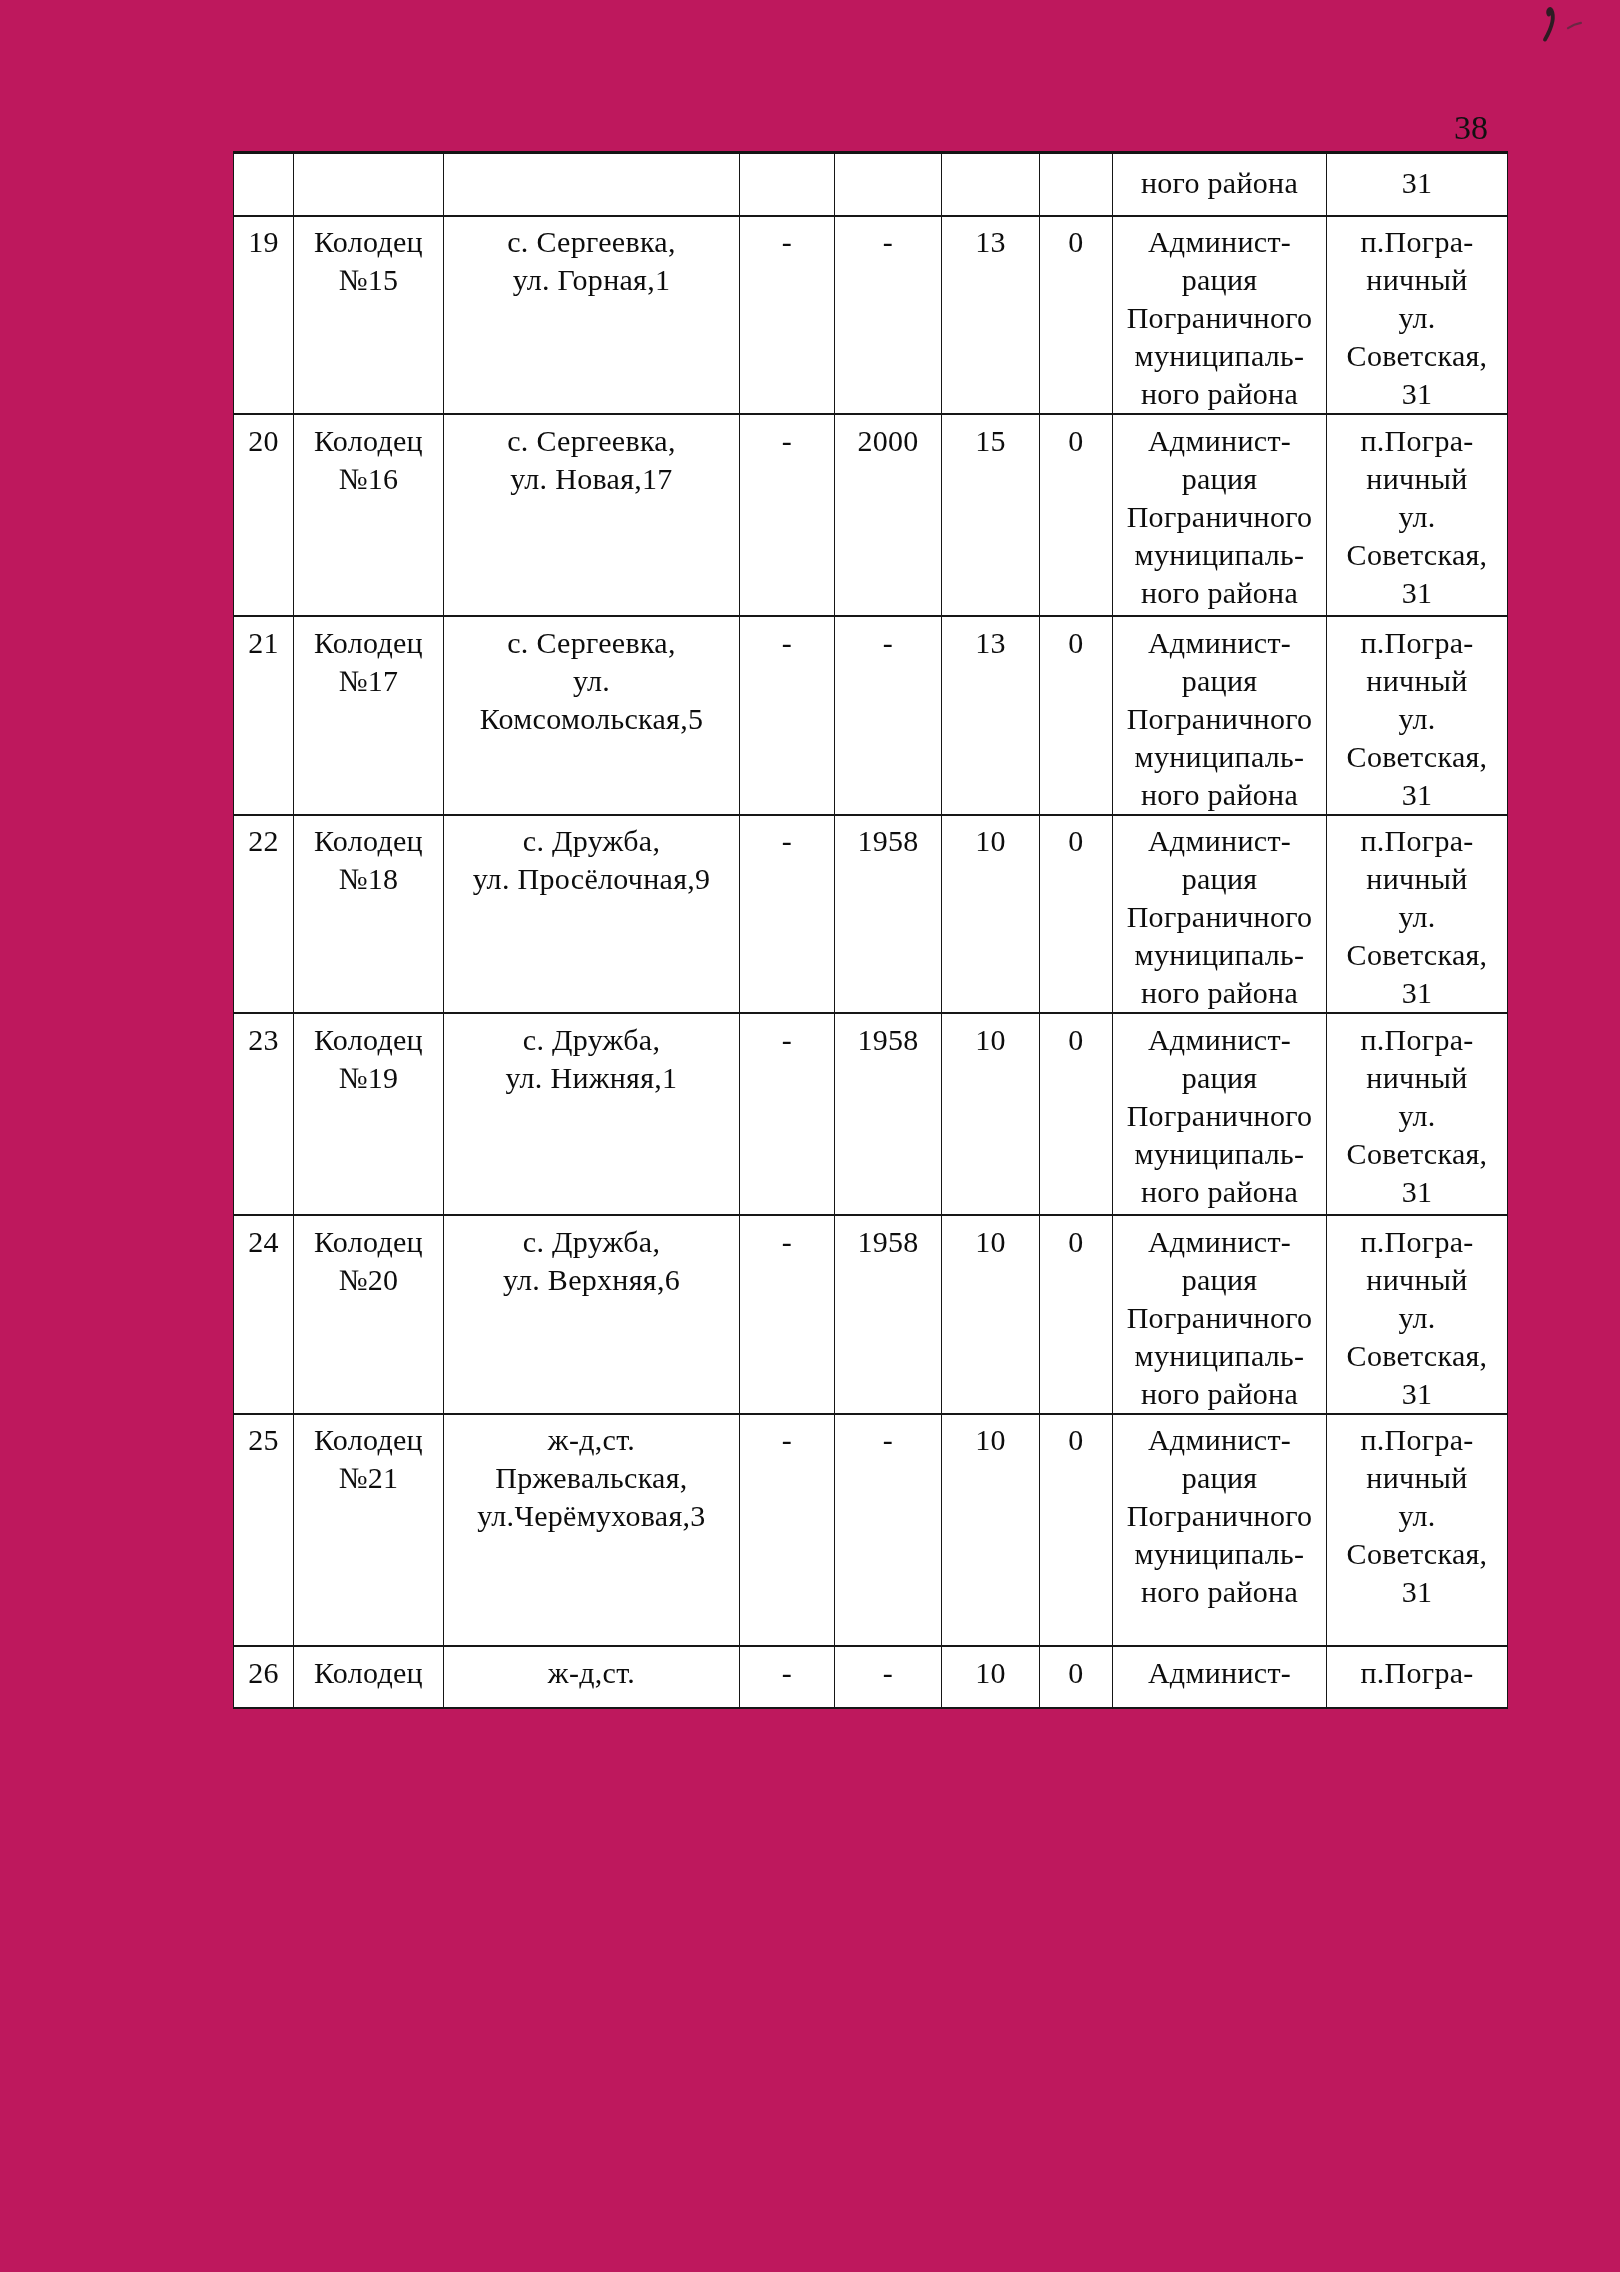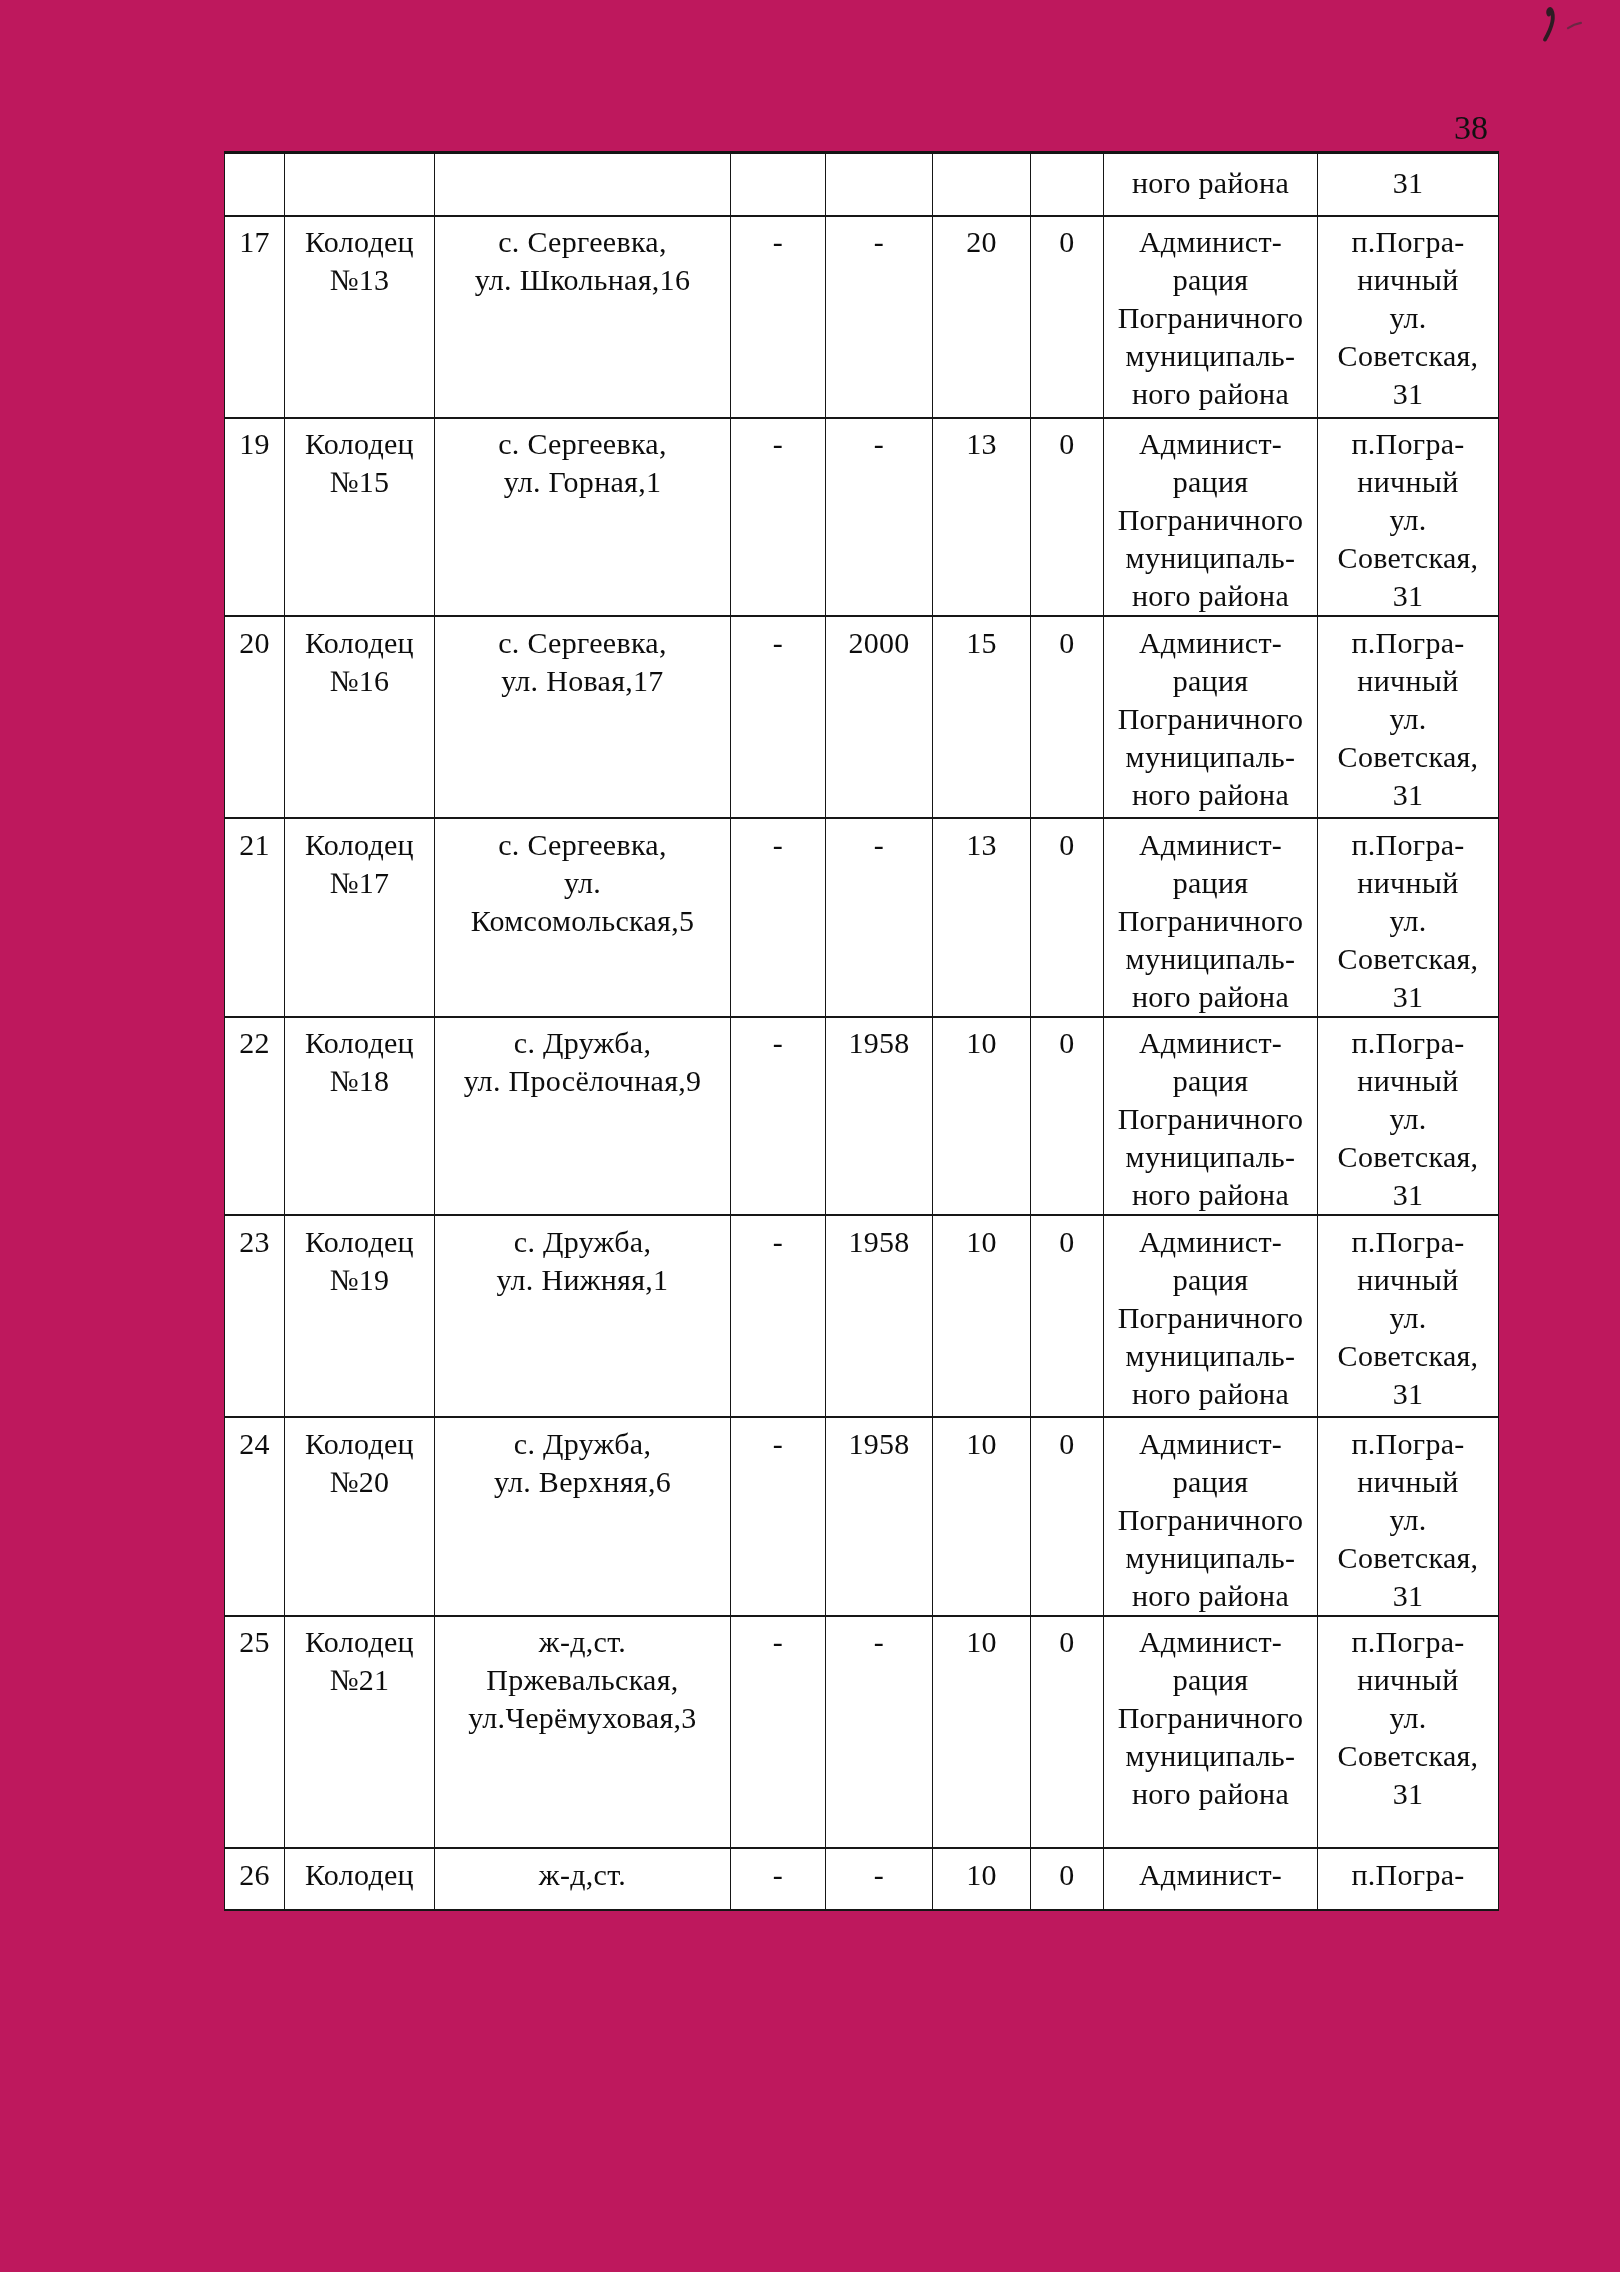--- a/index.html
+++ b/index.html
@@ -24,21 +24,21 @@
     line-height: 34px;
     color: #111;
   }
   .pen-mark {
     position: absolute;
     left: 1532px;
     top: 5.2px;
   }
   table.doc-table {
     position: absolute;
-    left: 224px;
+    left: 233px;
     top: 151px;
     width: 1274px;
     border-collapse: collapse;
     table-layout: fixed;
     background: #fff;
   }
   table.doc-table td {
     border: 1.9px solid #161616;
     border-top-width: 2.6px;
     border-bottom-width: 2.6px;
@@ -86,41 +86,20 @@
       <td></td>
       <td></td>
       <td></td>
       <td></td>
       <td></td>
       <td></td>
       <td>ного района</td>
       <td>31</td>
     </tr>
 
-    <tr style="height:202px">
-      <td>17</td>
-      <td>Колодец
-№13</td>
-      <td>с. Сергеевка,
-ул. Школьная,16</td>
-      <td>-</td>
-      <td>-</td>
-      <td>20</td>
-      <td>0</td>
-      <td>Админист-
-рация
-Пограничного
-муниципаль-
-ного района</td>
-      <td>п.Погра-
-ничный
-ул.
-Советская,
-31</td>
-    </tr>
 
 
     <tr style="height:164px">
       <td>19</td>
       <td>Колодец
 №15</td>
       <td>с. Сергеевка,
 ул. Горная,1</td>
       <td>-</td>
       <td>-</td>

